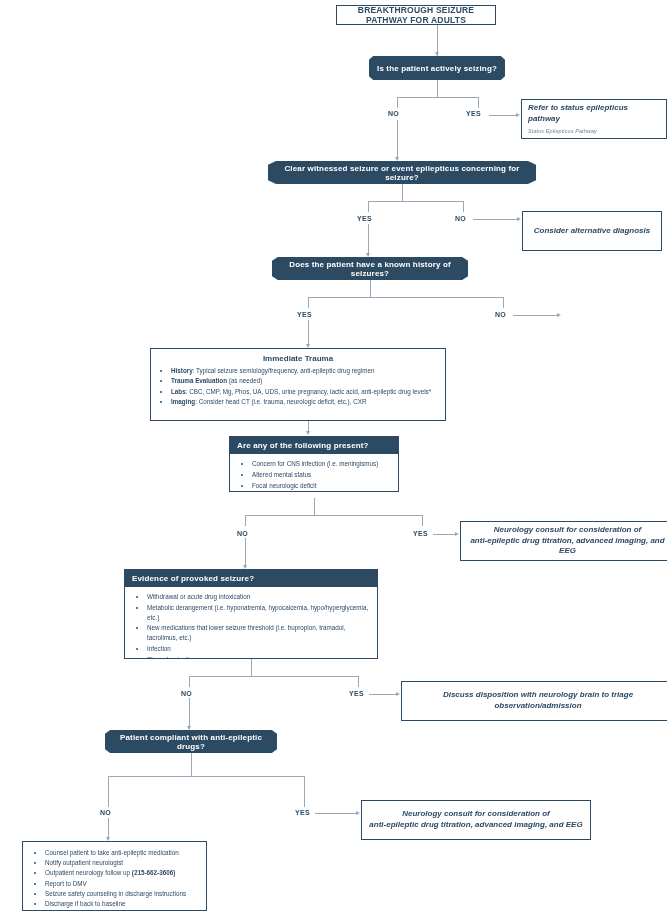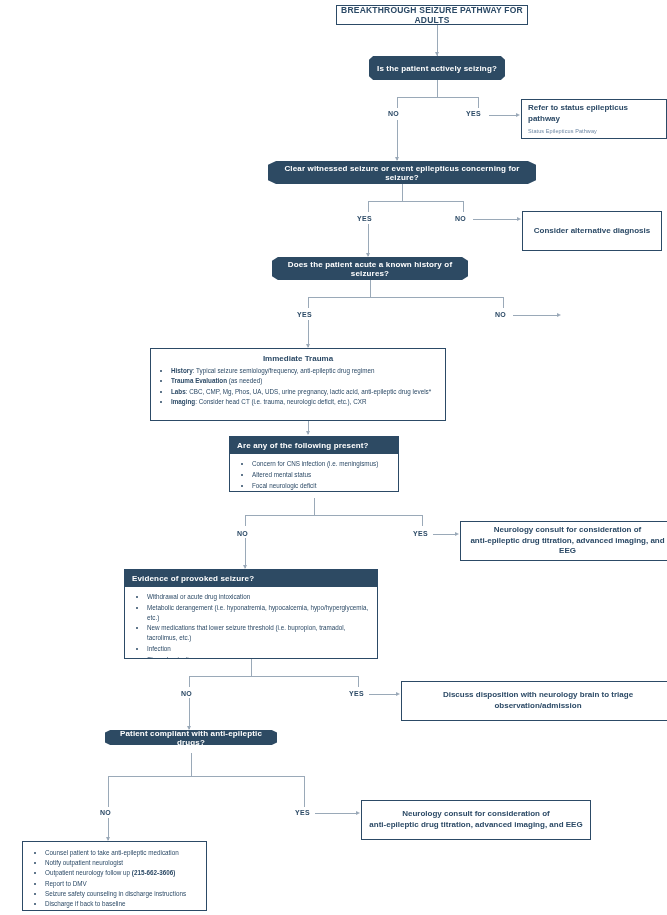--- a/index.html
+++ b/index.html
@@ -46,20 +46,21 @@
     border:1px solid #2c4a66;
     background:#fff;
     font-size:8px;
     font-weight:bold;
     color:#2c4a66;
     display:flex;flex-direction:column;
     align-items:center;justify-content:center;
     text-align:center;
     padding:19px 6px;
     line-height:1.35;
+    font-style:italic;
   }
   .obox.left{align-items:flex-start;text-align:left;}
   .sublink{
     font-size:5.5px;
     font-weight:normal;
     color:#6b86a3;
     margin-top:3px;
     letter-spacing:.1px;
   }
 
@@ -125,21 +126,21 @@
     border-left:2.5px solid transparent;
     border-right:2.5px solid transparent;
     border-top:4px solid #9aa9b8;
   }
 </style>
 </head>
 <body>
 
 <div class="canvas">
 
-  <div class="node title-box" style="left:336px;top:5px;width:192px;height:20px;">BREAKTHROUGH SEIZURE PATHWAY FOR ADULTS</div>
+  <div class="node title-box" style="left:336px;top:5px;width:160px;height:20px;">BREAKTHROUGH SEIZURE PATHWAY FOR ADULTS</div>
 
   <div class="vline" style="left:437px;top:25px;height:31px;"></div>
   <div class="arrow-down" style="left:434.5px;top:52px;"></div>
 
   <div class="node decision" style="left:369px;top:56px;width:136px;height:24px;">Is the patient actively seizing?</div>
 
   <div class="vline" style="left:437px;top:80px;height:17px;"></div>
   <div class="hline" style="left:397px;top:97px;width:81px;"></div>
   <div class="vline" style="left:397px;top:97px;height:11px;"></div>
   <div class="vline" style="left:478px;top:97px;height:11px;"></div>
@@ -165,21 +166,21 @@
   <div class="lbl" style="left:357px;top:215px;">YES</div>
   <div class="lbl" style="left:455px;top:215px;">NO</div>
 
   <div class="hline" style="left:473px;top:219px;width:45px;"></div>
   <div class="arrow" style="left:517px;top:216.5px;"></div>
   <div class="node obox" style="left:522px;top:211px;width:140px;height:17px;">Consider alternative diagnosis</div>
 
   <div class="vline" style="left:368px;top:224px;height:32px;"></div>
   <div class="arrow-down" style="left:365.5px;top:253px;"></div>
 
-  <div class="node decision" style="left:272px;top:257px;width:196px;height:23px;">Does the patient acute a known history of seizures?</div>
+  <div class="node decision" style="left:272px;top:257px;width:196px;height:23px;">Does the patient have a known history of seizures?</div>
 
   <div class="vline" style="left:370px;top:280px;height:17px;"></div>
   <div class="hline" style="left:308px;top:297px;width:195px;"></div>
   <div class="vline" style="left:308px;top:297px;height:11px;"></div>
   <div class="vline" style="left:503px;top:297px;height:11px;"></div>
   <div class="lbl" style="left:297px;top:311px;">YES</div>
   <div class="lbl" style="left:495px;top:311px;">NO</div>
 
   <div class="hline" style="left:513px;top:315px;width:45px;"></div>
   <div class="arrow" style="left:557px;top:312.5px;"></div>
@@ -247,21 +248,21 @@
 
   <div class="hline" style="left:369px;top:694px;width:28px;"></div>
   <div class="arrow" style="left:396px;top:691.5px;"></div>
   <div class="node obox" style="left:401px;top:681px;width:274px;height:26px;">
     <span>Discuss disposition with neurology brain to triage observation/admission</span>
   </div>
 
   <div class="vline" style="left:189px;top:698px;height:31px;"></div>
   <div class="arrow-down" style="left:186.5px;top:726px;"></div>
 
-  <div class="node decision" style="left:105px;top:730px;width:172px;height:15px;">Patient compliant with anti-epileptic drugs?</div>
+  <div class="node decision" style="left:105px;top:730px;width:172px;height:23px;">Patient compliant with anti-epileptic drugs?</div>
 
   <div class="vline" style="left:191px;top:753px;height:23px;"></div>
   <div class="hline" style="left:108px;top:776px;width:196px;"></div>
   <div class="vline" style="left:108px;top:776px;height:11px;"></div>
   <div class="vline" style="left:304px;top:776px;height:11px;"></div>
   <div class="lbl" style="left:100px;top:809px;">NO</div>
   <div class="lbl" style="left:295px;top:809px;">YES</div>
   <div class="vline" style="left:108px;top:787px;height:20px;"></div>
   <div class="vline" style="left:304px;top:787px;height:20px;"></div>
 

